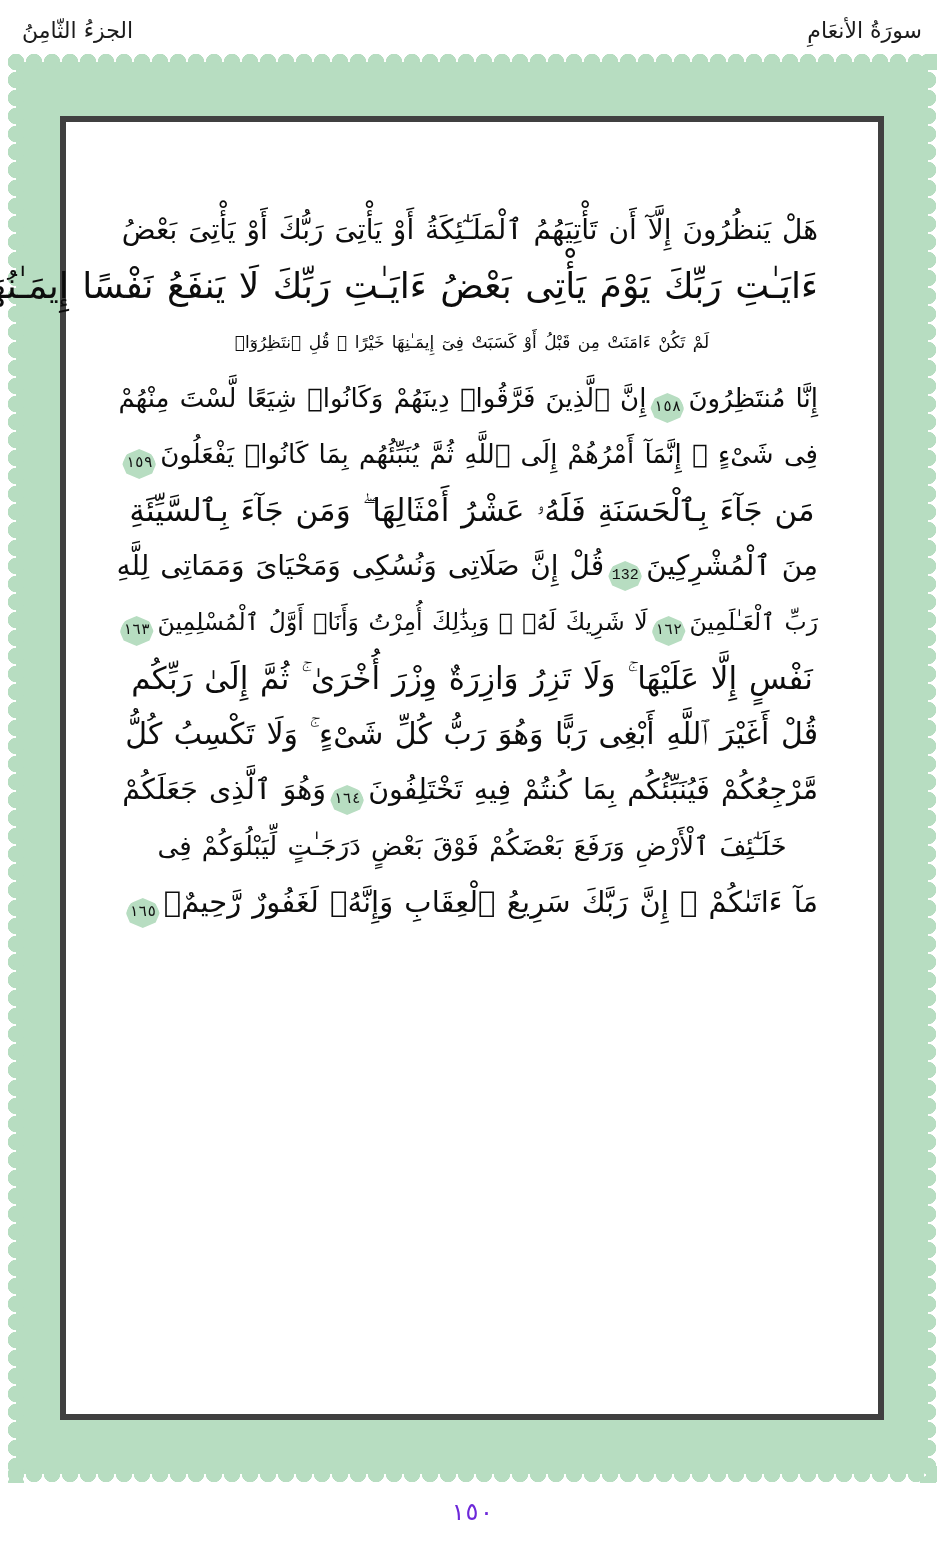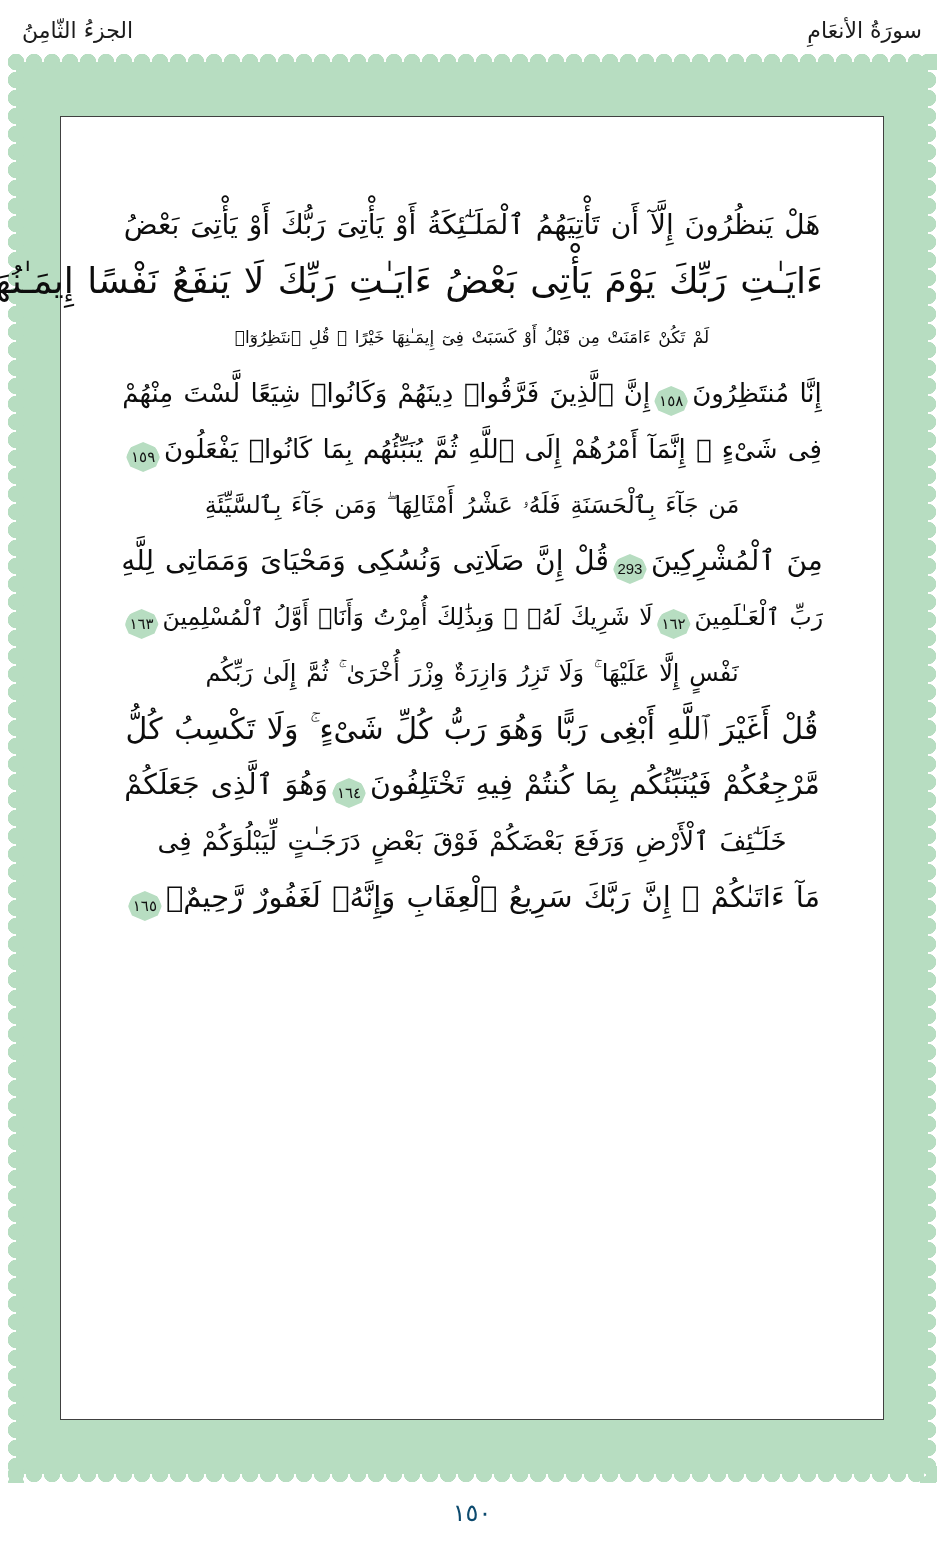--- a/index.html
+++ b/index.html
@@ -65,21 +65,21 @@
       radial-gradient(circle at 9px 9px, #b7ddc1 8px, transparent 8.5px) 100% 0/18px 18px repeat-y;
     pointer-events: none;
   }
   .frame-inner {
     position: absolute;
     left: 44px;
     top: 54px;
     right: 44px;
     bottom: 54px;
     background: #ffffff;
-    border: 1px solid #404040;
+    border: 6px solid #404040;
     box-sizing: border-box;
   }
 
   
   .mushaf-text {
     position: absolute;
     left: 60px;
     top: 80px;
     right: 60px;
     bottom: 70px;
@@ -91,36 +91,36 @@
     font-size: 31px;
     line-height: 1.95;
     word-spacing: 2px;
   }
   .line {
     display: block;
     white-space: nowrap;
     text-align: center;
     margin: 0;
     padding: 0;
-    font-size: 24px;
+    font-size: 31px;
     line-height: 56px;
     letter-spacing: 0px;
   }
   .ayah-mark {
     display: inline-block;
     position: relative;
     width: 34px;
     height: 30px;
     margin: 0 4px;
     vertical-align: -4px;
     line-height: 30px;
     text-align: center;
     font-size: 15px;
     color: #111;
-    font-family: Liberation Sans, sans-serif;
+    font-family: Liberation Mono, monospace;
   }
   .ayah-mark::before {
     content: "";
     position: absolute;
     left: 0; top: 0;
     width: 34px; height: 30px;
     background: #b7ddc1;
     border-radius: 50% 50% 50% 50% / 60% 60% 40% 40%;
     clip-path: polygon(50% 0%, 88% 18%, 100% 50%, 88% 82%, 50% 100%, 12% 82%, 0% 50%, 12% 18%);
     z-index: 0;
@@ -131,22 +131,22 @@
   }
 
   
   .page-number {
     position: absolute;
     left: 0;
     right: 0;
     bottom: 28px;
     text-align: center;
     font-size: 24px;
-    color: #0c4a6e;
-    font-family: Liberation Serif, serif;
+    color: #6d28d9;
+    font-family: Liberation Mono, monospace;
   }
 </style>
 </head>
 <body>
 
 <div class="page">
 
   <div class="page-header">
     <span class="header-text">الجزءُ الثّامِنُ</span>
     <span class="header-text">سورَةُ الأنعَامِ</span>
@@ -154,21 +154,21 @@
 
   <div class="frame">
     <div class="frame-inner">
       <div class="mushaf-text" id="text-body">
           <div class="line" style="font-size: 28px;"><span>هَلْ يَنظُرُونَ إِلَّآ أَن تَأْتِيَهُمُ ٱلْمَلَـٰٓئِكَةُ أَوْ يَأْتِىَ رَبُّكَ أَوْ يَأْتِىَ بَعْضُ</span></div>
           <div class="line" style="font-size: 36px;"><span>ءَايَـٰتِ رَبِّكَ يَوْمَ يَأْتِى بَعْضُ ءَايَـٰتِ رَبِّكَ لَا يَنفَعُ نَفْسًا إِيمَـٰنُهَا</span></div>
           <div class="line" style="font-size: 17px;"><span>لَمْ تَكُنْ ءَامَنَتْ مِن قَبْلُ أَوْ كَسَبَتْ فِىٓ إِيمَـٰنِهَا خَيْرًا ۗ قُلِ ٱنتَظِرُوٓا۟</span></div>
           <div class="line" style="font-size: 26px;"><span>إِنَّا مُنتَظِرُونَ</span><span class="ayah-mark"><span>١٥٨</span></span><span>إِنَّ ٱلَّذِينَ فَرَّقُوا۟ دِينَهُمْ وَكَانُوا۟ شِيَعًا لَّسْتَ مِنْهُمْ</span></div>
           <div class="line" style="font-size: 26px;"><span>فِى شَىْءٍ ۚ إِنَّمَآ أَمْرُهُمْ إِلَى ٱللَّهِ ثُمَّ يُنَبِّئُهُم بِمَا كَانُوا۟ يَفْعَلُونَ</span><span class="ayah-mark"><span>١٥٩</span></span></div>
           <div class="line"><span>مَن جَآءَ بِٱلْحَسَنَةِ فَلَهُۥ عَشْرُ أَمْثَالِهَا ۖ وَمَن جَآءَ بِٱلسَّيِّئَةِ</span></div>
-          <div class="line" style="font-size: 28px;"><span>مِنَ ٱلْمُشْرِكِينَ</span><span class="ayah-mark"><span>293</span></span><span>قُلْ إِنَّ صَلَاتِى وَنُسُكِى وَمَحْيَاىَ وَمَمَاتِى لِلَّهِ</span></div>
+          <div class="line" style="font-size: 28px;"><span>مِنَ ٱلْمُشْرِكِينَ</span><span class="ayah-mark"><span>132</span></span><span>قُلْ إِنَّ صَلَاتِى وَنُسُكِى وَمَحْيَاىَ وَمَمَاتِى لِلَّهِ</span></div>
           <div class="line" style="font-size: 23.5px;"><span>رَبِّ ٱلْعَـٰلَمِينَ</span><span class="ayah-mark"><span>١٦٢</span></span><span>لَا شَرِيكَ لَهُۥ ۖ وَبِذَٰلِكَ أُمِرْتُ وَأَنَا۠ أَوَّلُ ٱلْمُسْلِمِينَ</span><span class="ayah-mark"><span>١٦٣</span></span></div>
           <div class="line"><span>نَفْسٍ إِلَّا عَلَيْهَا ۚ وَلَا تَزِرُ وَازِرَةٌ وِزْرَ أُخْرَىٰ ۚ ثُمَّ إِلَىٰ رَبِّكُم</span></div>
           <div class="line" style="font-size: 30px;"><span>قُلْ أَغَيْرَ ٱللَّهِ أَبْغِى رَبًّا وَهُوَ رَبُّ كُلِّ شَىْءٍ ۚ وَلَا تَكْسِبُ كُلُّ</span></div>
           <div class="line" style="font-size: 28.5px;"><span>مَّرْجِعُكُمْ فَيُنَبِّئُكُم بِمَا كُنتُمْ فِيهِ تَخْتَلِفُونَ</span><span class="ayah-mark"><span>١٦٤</span></span><span>وَهُوَ ٱلَّذِى جَعَلَكُمْ</span></div>
           <div class="line" style="font-size: 26px;"><span>خَلَـٰٓئِفَ ٱلْأَرْضِ وَرَفَعَ بَعْضَكُمْ فَوْقَ بَعْضٍ دَرَجَـٰتٍ لِّيَبْلُوَكُمْ فِى</span></div>
           <div class="line" style="font-size: 29px;"><span>مَآ ءَاتَىٰكُمْ ۗ إِنَّ رَبَّكَ سَرِيعُ ٱلْعِقَابِ وَإِنَّهُۥ لَغَفُورٌ رَّحِيمٌۢ</span><span class="ayah-mark"><span>١٦٥</span></span></div>
         </div>
     </div>
   </div>
 

